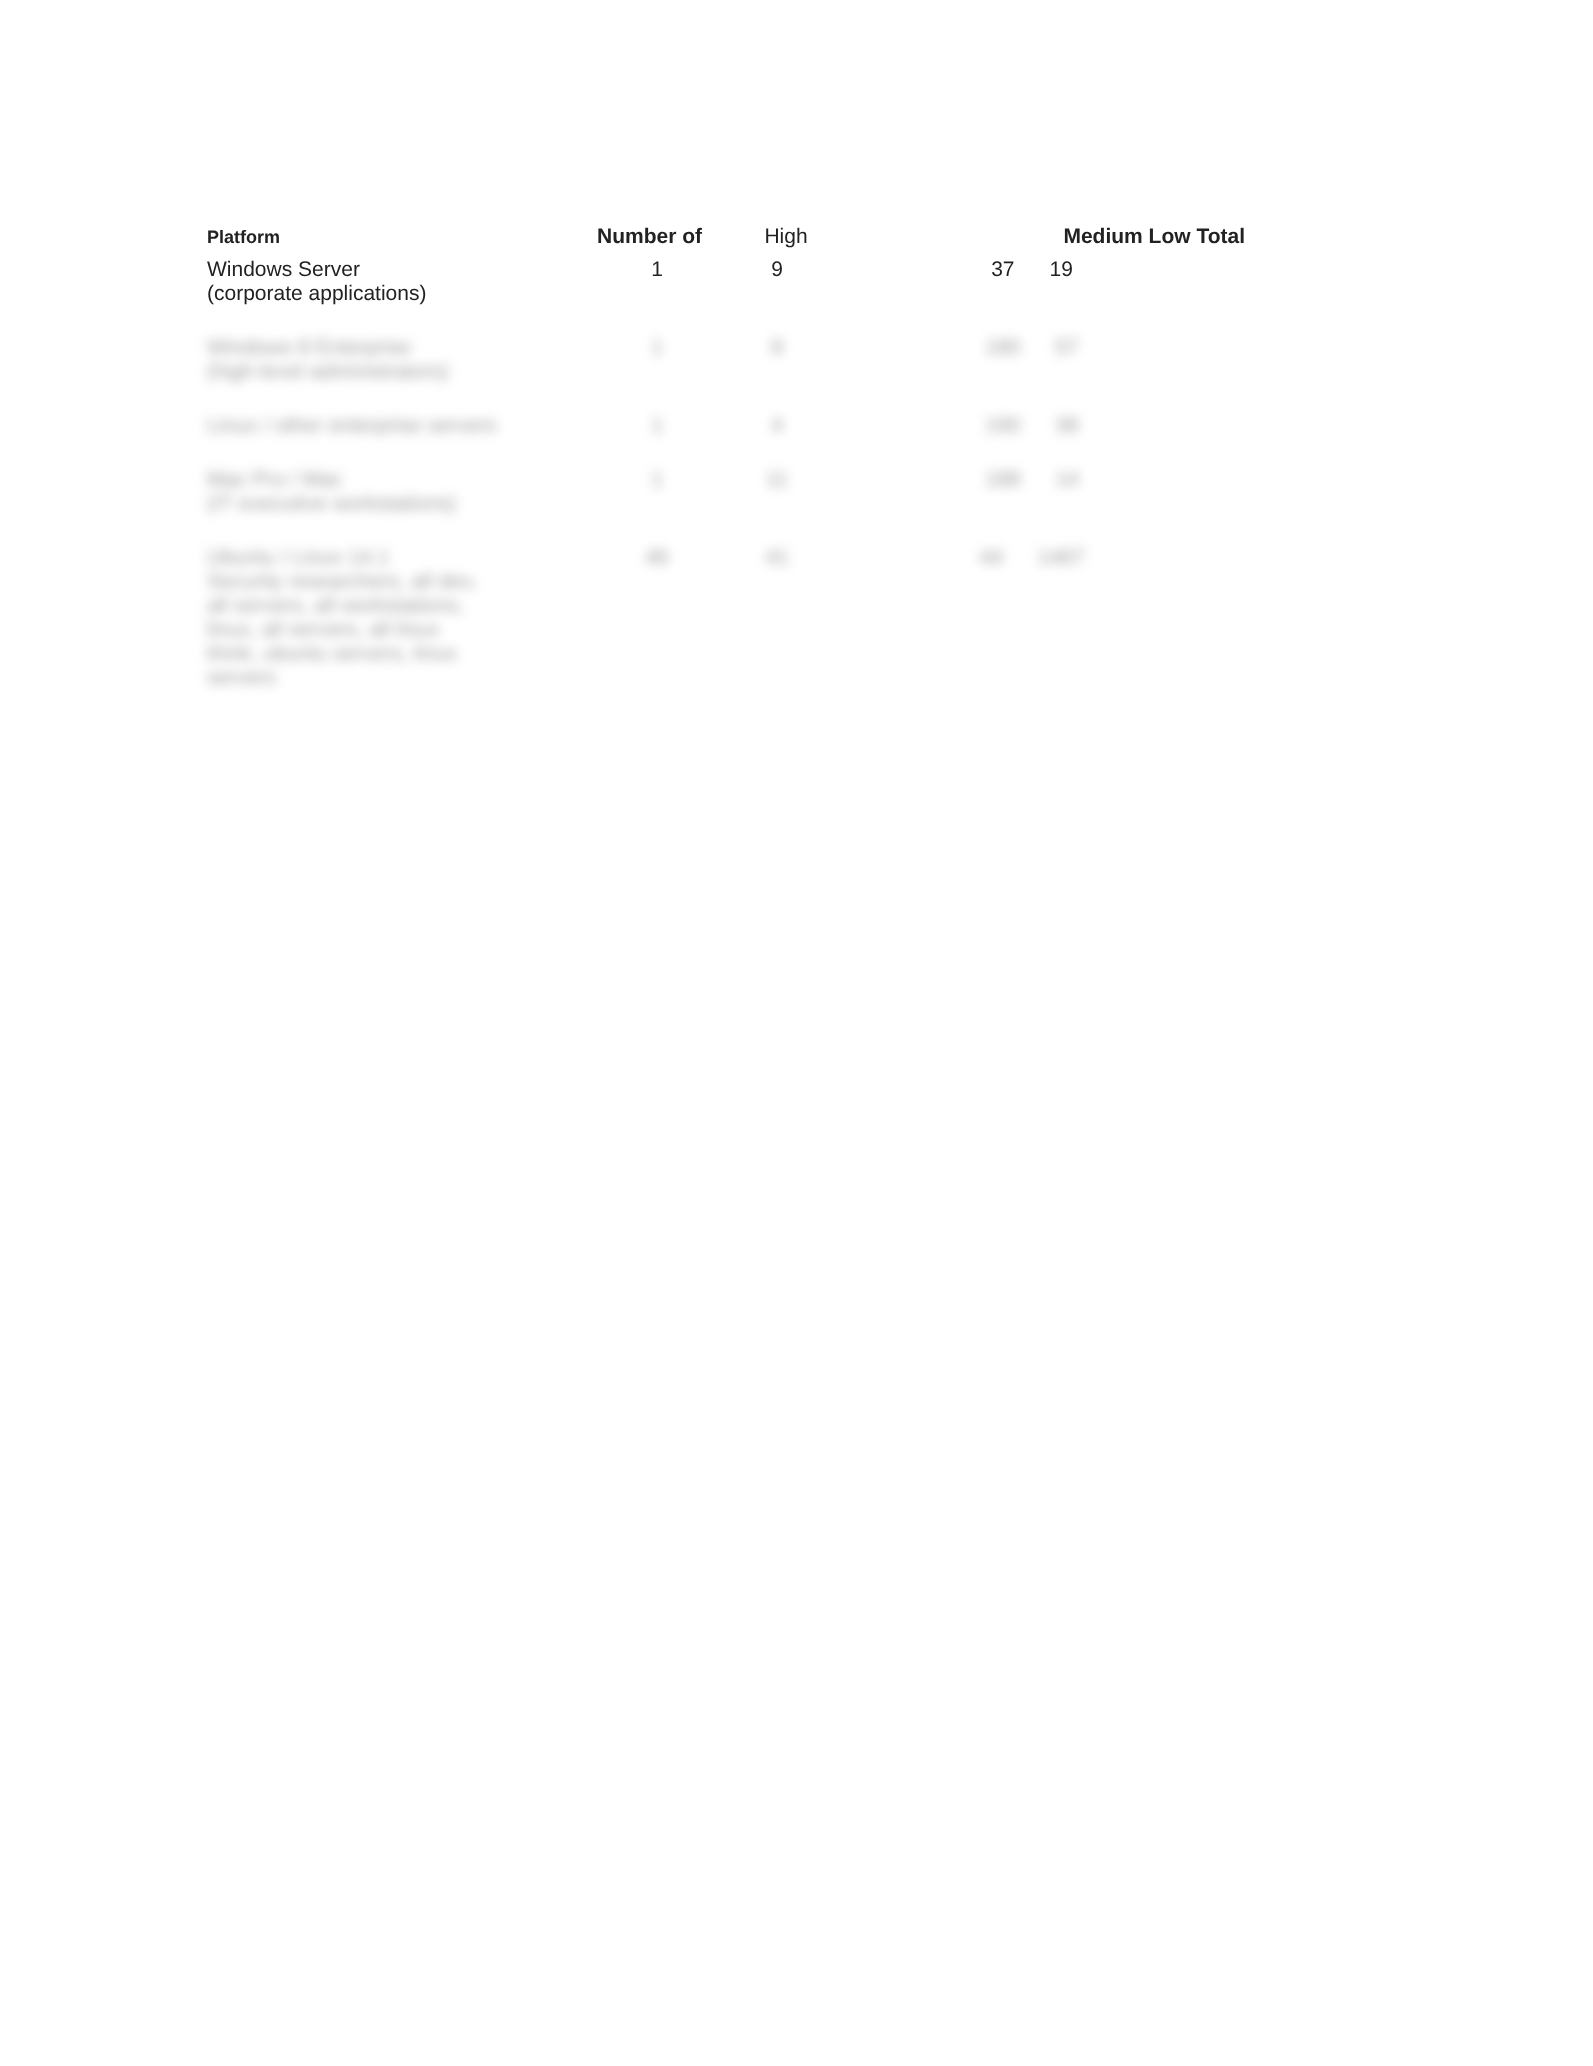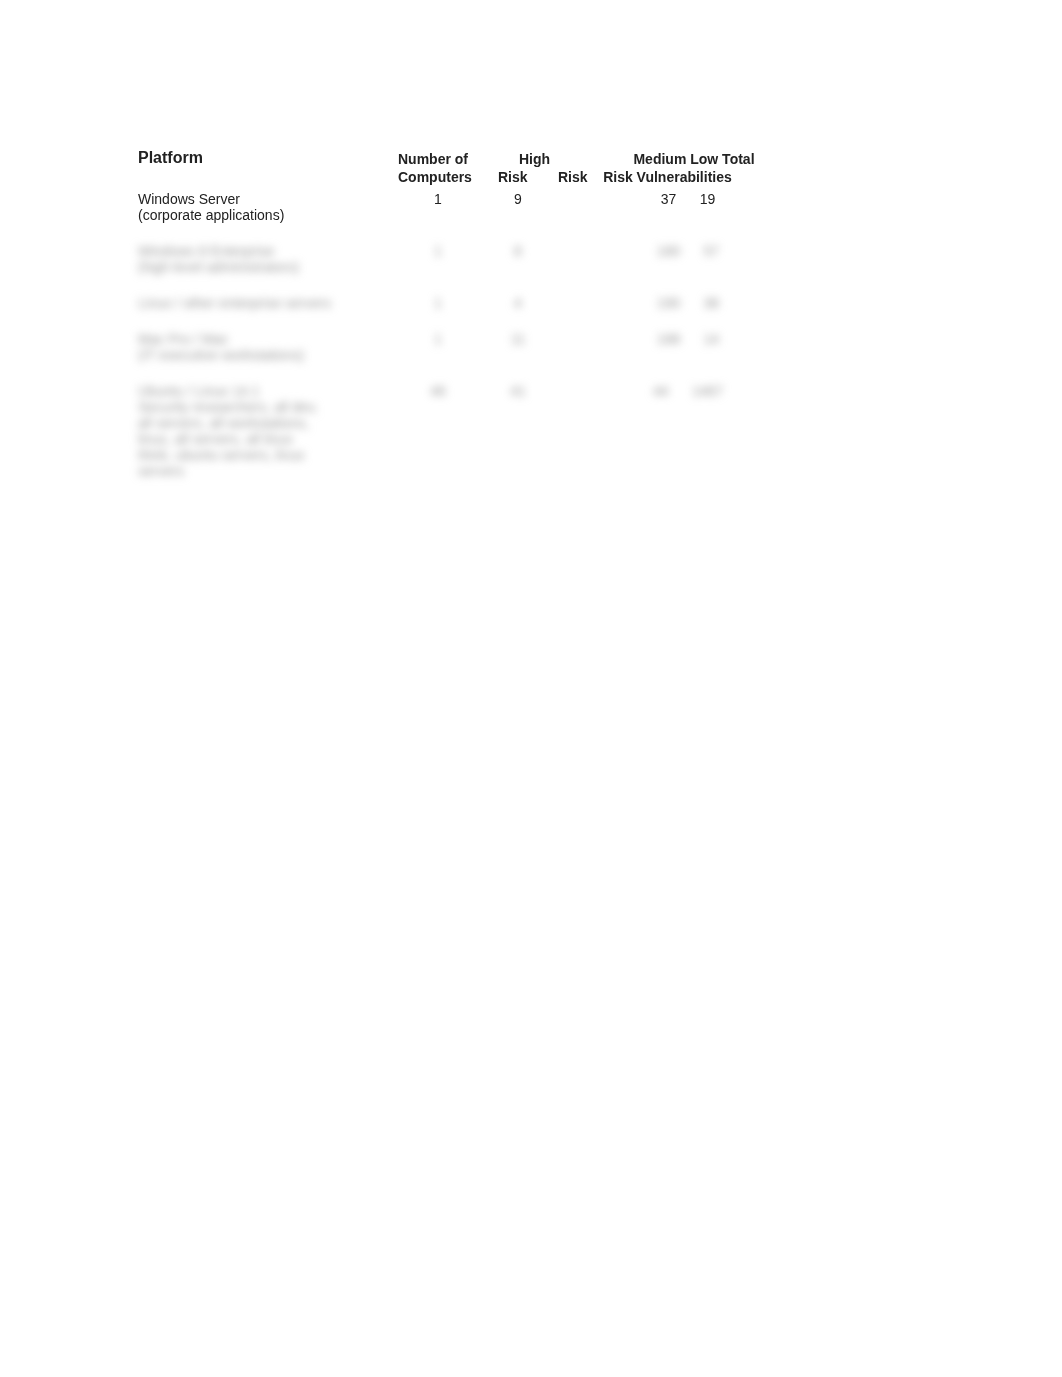--- a/index.html
+++ b/index.html
@@ -92,30 +92,24 @@
     <span></span>
   </div>
 
   <div class="problem-label"></div>
 
   <div class="table-section-title"></div>
 
   <table>
     <thead>
     <tr>
-      <th style="width:260px; font-size:16px; font-weight:bold; padding-bottom:2px;">Platform</th>
+      <th style="width:260px; font-size:12px; font-weight:bold; padding-bottom:2px;">Platform</th>
       <th style="width:100px; font-size:14px; font-weight:bold; text-align:left; padding-bottom:2px;margin-top:44px;">Number of</th>
-      <th style="width:60px; font-size:14px; font-weight:bold; text-align:right; padding-bottom:2px;">High</th>
-      <th style="font-size:14px; font-weight:bold; text-align:center; padding-bottom:2px;">Medium Low Total</th>
-    </tr>
-    <tr>
-      <th style="width:260px;"></th>
-      <th style="font-size:14px; font-weight:bold; text-align:left; padding-top:0;">Computers</th>
-      <th style="font-size:14px; font-weight:bold; text-align:left; padding-top:0;">Risk</th>
-      <th style="font-size:14px; font-weight:bold; text-align:left; padding-top:0;">Risk &nbsp;&nbsp; Risk Vulnerabilities</th>
+      <th style="width:60px; font-size:14px; font-weight:normal; text-align:center; padding-bottom:2px;">High</th>
+      <th style="font-size:14px; font-weight:bold; text-align:right; padding-bottom:2px;">Medium Low Total</th>
     </tr>
   </thead>
     <tbody id="table-body">
     <tr>
           <td>Windows Server<br>(corporate applications)</td>
           <td class="num-val">1</td>
           <td class="num-val">9</td>
           <td class="num-val">37&nbsp;&nbsp;&nbsp;&nbsp;&nbsp;&nbsp;19</td>
         </tr>
         <tr>

